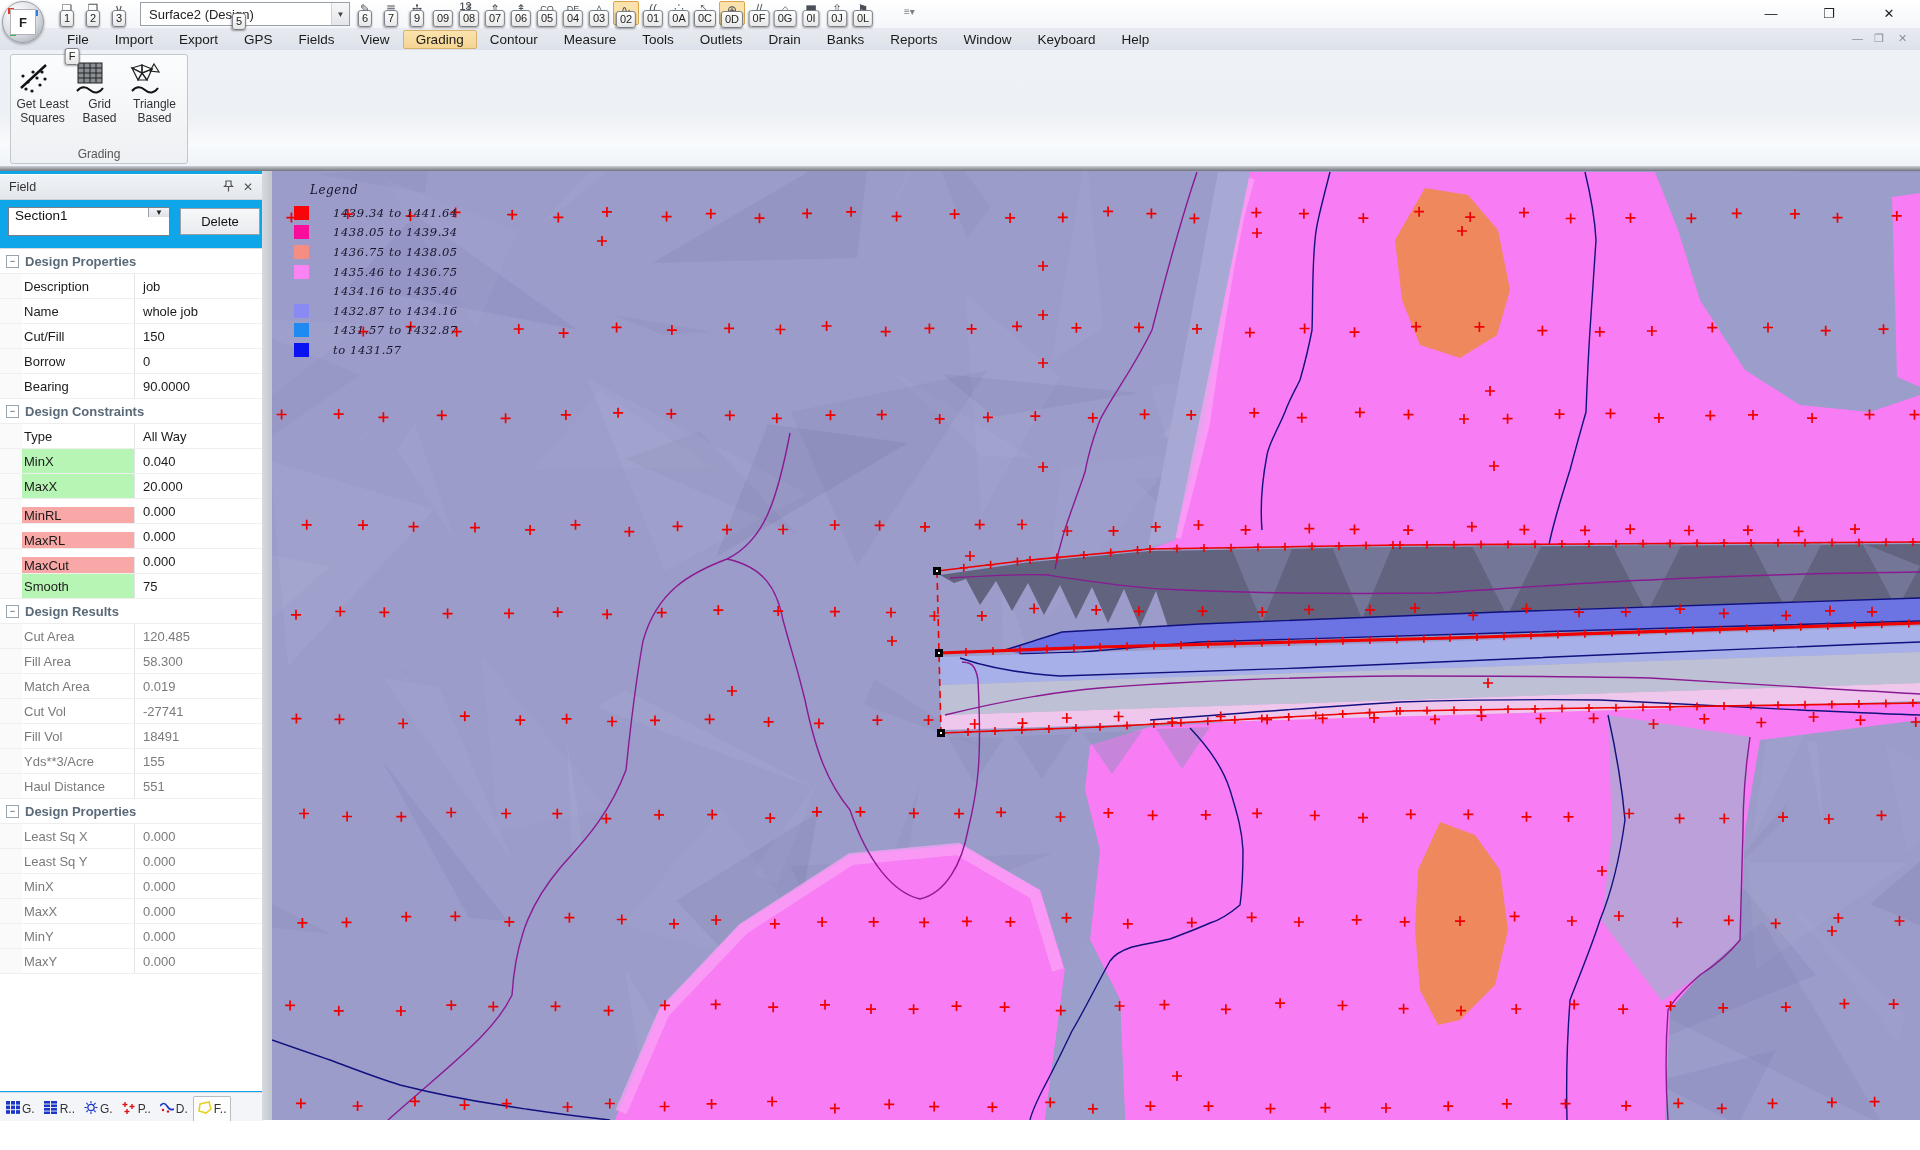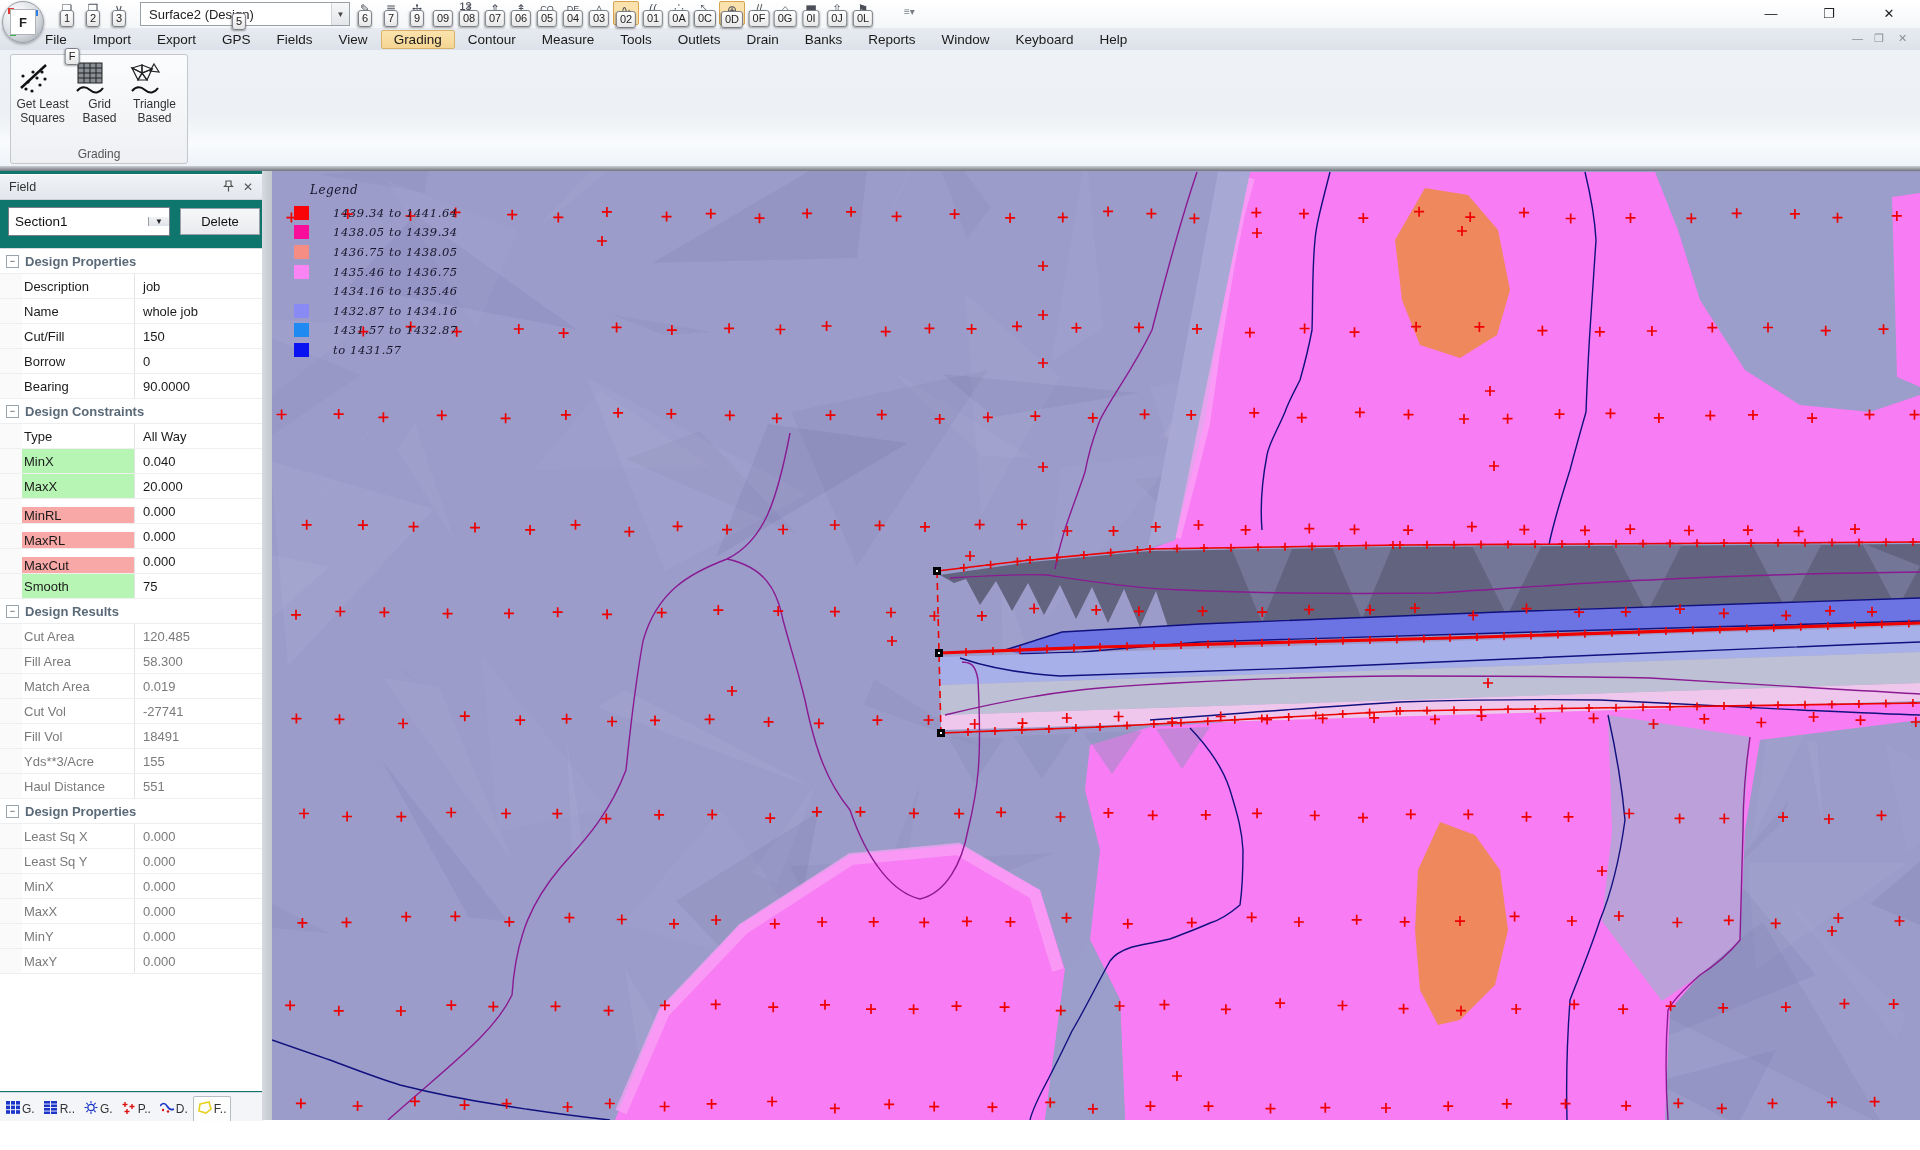--- a/index.html
+++ b/index.html
@@ -28,46 +28,46 @@
           border:1px solid #9aa0a8;display:flex;align-items:center;z-index:50;}
   #surface-selector .sel-text{flex:1;padding-left:8px;font-size:13px;color:#222;}
   #surface-selector .sel-arrow{width:17px;height:100%;display:flex;align-items:center;justify-content:center;
           font-size:8px;color:#444;border-left:1px solid #d0d3d8;background:linear-gradient(#f6f7f8,#e4e6ea);}
   #qat-overflow{position:absolute;left:904px;top:6px;font-size:10px;color:#7a7f87;z-index:50;}
   .wctrl{position:absolute;top:0;width:46px;height:27px;display:flex;align-items:center;justify-content:center;
          font-size:13px;color:#222;z-index:60;}
   
   #menubar{position:absolute;left:0;top:28px;width:1920px;height:22px;
            background:linear-gradient(#e8ebf1,#dde1e9);display:flex;align-items:center;z-index:30;}
-  #menu-items{display:flex;padding-left:32px;}
+  #menu-items{display:flex;padding-left:54px;}
   .menu-item{padding:2px 13px;font-size:13.5px;color:#1a1a1a;border-radius:2px;white-space:nowrap;}
   .menu-item.active{background:linear-gradient(#fbe3ae,#f5d593);border:1px solid #d8b26a;padding:1px 12px;}
   .mdictrl{position:absolute;top:4px;font-size:11px;color:#8a8f98;z-index:35;}
   #app-keytip{position:absolute;left:72px;top:48px;z-index:80;}
   
   #ribbon{position:absolute;left:0;top:50px;width:1920px;height:117px;
           background:linear-gradient(180deg,#eef1f5 0%,#edf0f4 55%,#f9fbfd 80%,#eef3f8 100%);}
   #ribbon-group{position:absolute;left:10px;top:4px;width:176px;height:108px;
           border:1px solid #c3c7cc;border-radius:3px;background:linear-gradient(#fbfcfd,#eef0f3);}
   .rb-btn{position:absolute;top:4px;width:55px;height:84px;display:flex;flex-direction:column;}
   .rb-icon{width:36px;height:38px;display:flex;align-items:center;justify-content:center;}
   .rb-label{font-size:12px;color:#333;text-align:center;line-height:14px;}
   #ribbon-group .group-label{position:absolute;bottom:2px;width:100%;text-align:center;
           font-size:12px;color:#555;}
   #mapborder{position:absolute;left:0;top:166px;width:1920px;height:5px;
           background:linear-gradient(#cdd0d6,#70747b);}
   
-  #leftpanel{position:absolute;left:0;top:171px;width:262px;height:949px;background:#0f766e;
+  #leftpanel{position:absolute;left:0;top:171px;width:262px;height:949px;background:#0ea5e9;
              border-right:1px solid #b8bcc3;padding-left:41px;}
   #panel-header{position:absolute;left:0;top:3px;width:262px;height:24px;background:linear-gradient(#f0f3f7,#e3e7ed);
              border-top:1px solid #fff;border-bottom:1px solid #ccd0d6;display:flex;align-items:center;}
   #panel-header .ph-title{flex:1;padding-left:9px;font-size:12.5px;color:#333;}
   .ph-icon{width:20px;text-align:center;color:#555;font-size:12px;}
   #section-combo{position:absolute;left:8px;top:36px;width:160px;height:27px;background:#fff;
-             border:1px solid #7a7f87;display:flex;align-items:center;}
+             border:1px solid #7a7f87;display:flex;align-items:flex-start;}
   #section-combo .cb-text{flex:1;display:flex;align-items:center;padding-left:6px;font-size:13.5px;color:#111;}
   #section-combo .cb-btn{width:20px;display:flex;align-items:center;justify-content:center;
              border-left:1px solid #9aa0a8;background:linear-gradient(#f2f3f5,#dfe2e7);font-size:8px;color:#222;}
   #delete-btn{position:absolute;left:180px;top:37px;width:78px;height:25px;background:linear-gradient(#f6f7f8,#e9ebee);
              border:1px solid #9aa0a8;display:flex;align-items:center;justify-content:center;
              font-size:13px;color:#111;}
   #prop-grid{position:absolute;left:0;top:77px;width:262px;height:842px;background:#fff;overflow:hidden;
              border-top:1px solid #d6dade;}
   .pg-group{height:24px;display:flex;align-items:center;border-bottom:1px solid #eceef0;background:#fff;}
   .pg-expand{width:11px;height:11px;margin:0 6px 0 6px;border:1px solid #98a4ae;background:#fff;

